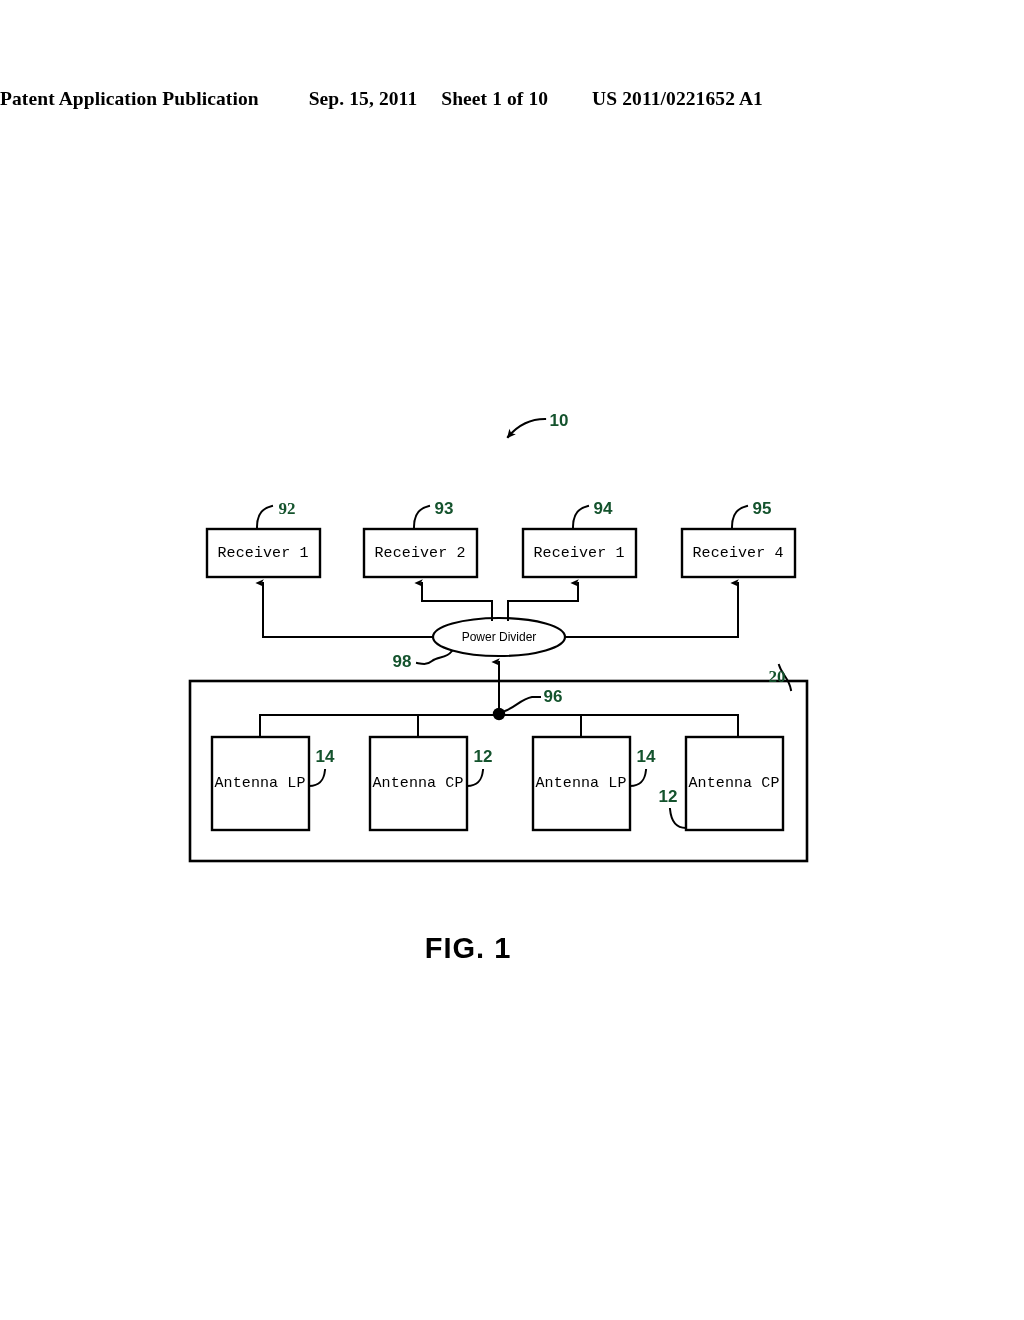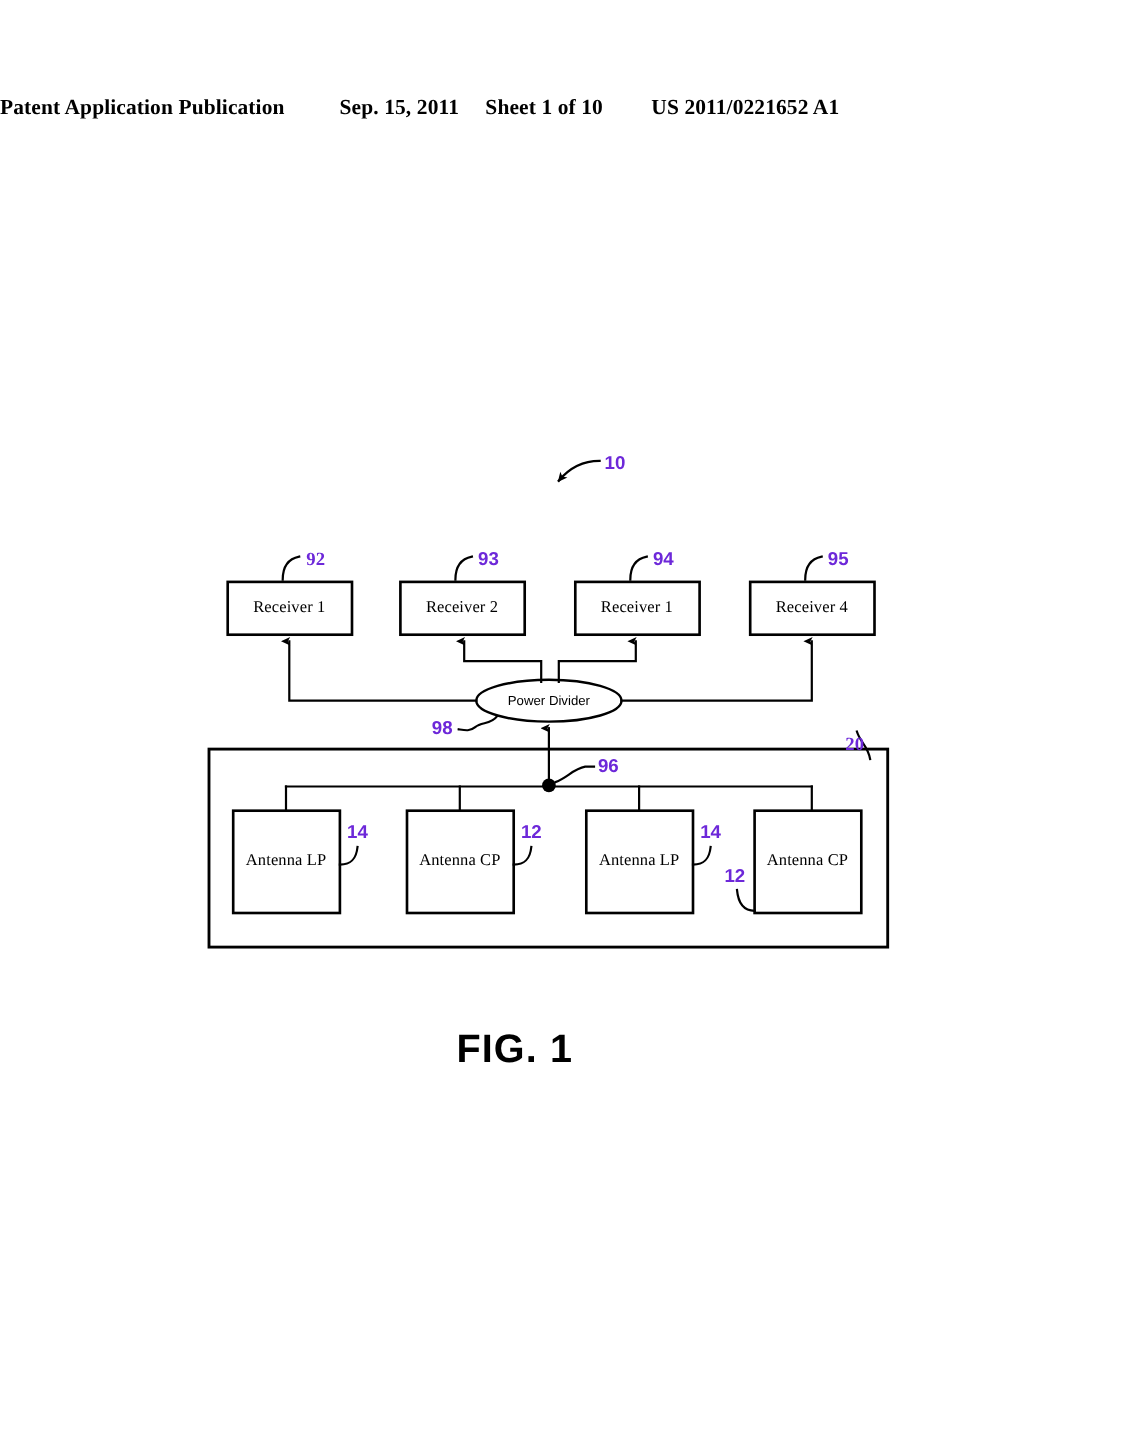--- a/index.html
+++ b/index.html
@@ -40,52 +40,52 @@
 
   
   .fig-caption {
     position: absolute;
     top: 932px;
     left: 0;
     width: 936px;
     text-align: center;
     font-family: "Liberation Sans", sans-serif;
     font-weight: bold;
-    font-size: 36px;
+    font-size: 29px;
     letter-spacing: 1px;
     color: #000;
   }
 
   
   .drawing {
     position: absolute;
     top: 0;
     left: 0;
     width: 1024px;
     height: 1320px;
   }
   .drawing svg { display: block; }
 
   
   .box-label {
     position: absolute;
-    font-family: Liberation Serif, serif;
+    font-family: Liberation Mono, monospace;
     font-size: 15px;
     color: #000;
     text-align: right;
     white-space: nowrap;
     transform: translate(-50%, -50%);
     letter-spacing: 0.1px;
   }
   .ref-num {
     position: absolute;
     font-family: "Liberation Sans", sans-serif;
     font-size: 17px;
     font-weight: bold;
-    color: #6d28d9;
+    color: #14532d;
     white-space: nowrap;
     transform: translate(-50%, -50%);
   }
   .pd-label {
     position: absolute;
     font-family: "Liberation Sans", sans-serif;
     font-size: 12px;
     color: #000;
     white-space: nowrap;
     transform: translate(-50%, -50%);

